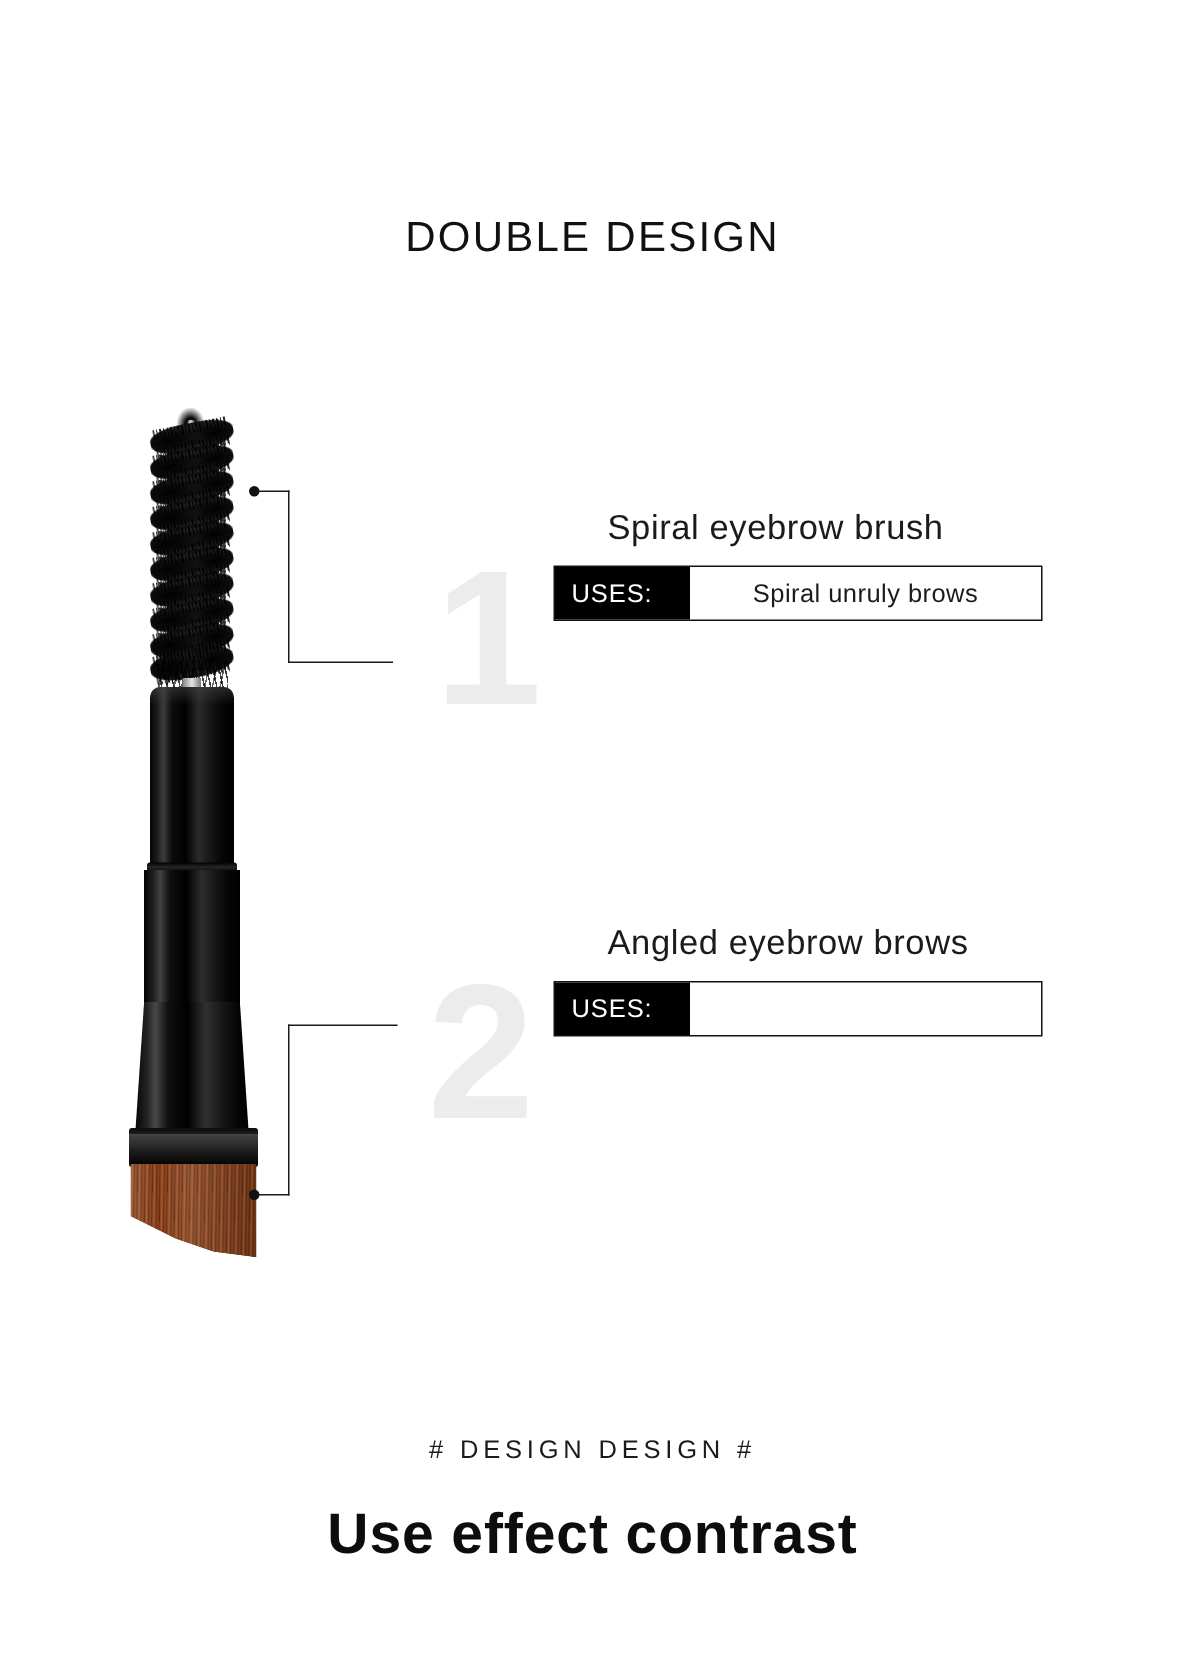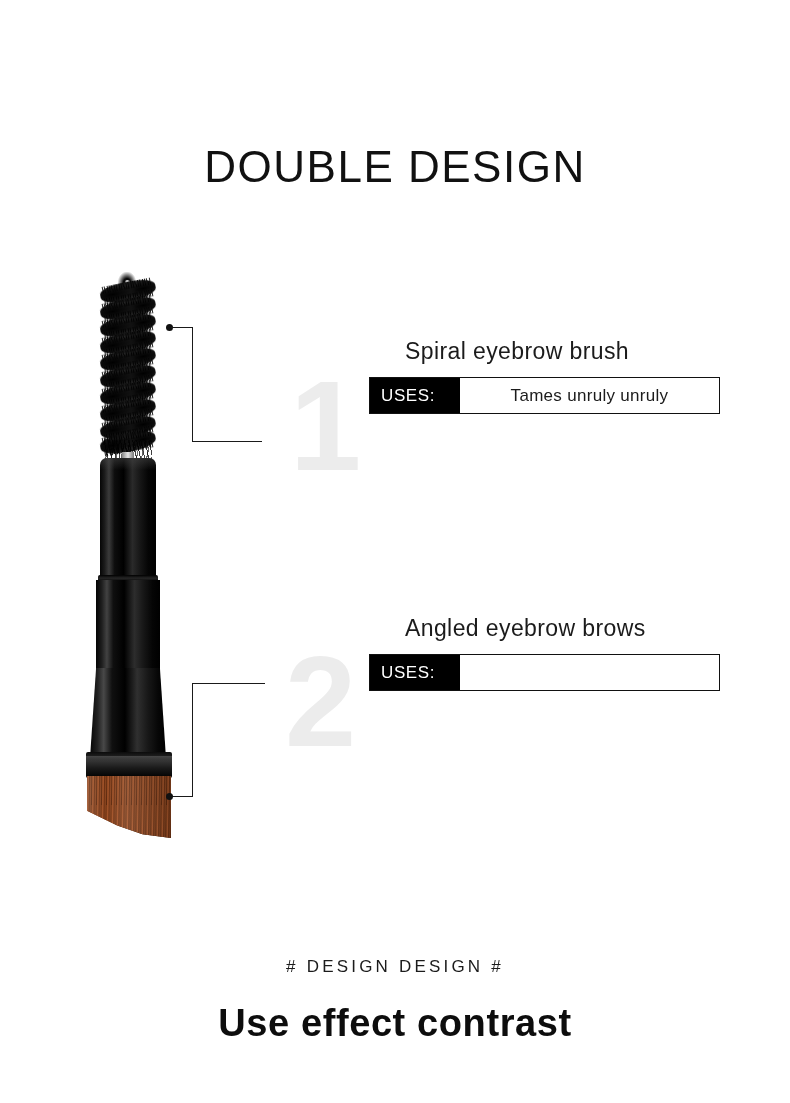--- a/index.html
+++ b/index.html
@@ -19,21 +19,21 @@
     overflow: hidden;
   }
 
   
   .main-title {
     position: absolute;
     left: 0;
     top: 142px;
     width: 790px;
     text-align: center;
-    font-size: 44px;
+    font-size: 28px;
     font-weight: 400;
     letter-spacing: 1.5px;
     color: #111111;
     font-family: "Liberation Sans", sans-serif;
   }
 
   
   .product {
     position: absolute;
     left: 60px;
@@ -230,21 +230,21 @@
     font-weight: 400;
     color: #1b1b1b;
     letter-spacing: .4px;
     white-space: nowrap;
     margin-left: 36px;
   }
   .uses-box {
     position: relative;
     margin-top: 12px;
     height: 37px;
-    width: 351px;
+    width: 326px;
     border: 1.3px solid #111111;
     box-sizing: border-box;
     display: flex;
     align-items: stretch;
     background: #ffffff;
     justify-content: space-between;
   }
   .uses-label {
     width: 90px;
     background: #000000;
@@ -357,21 +357,21 @@
     <div class="seg-h" style="left:5px; top:118px; width:22px;"></div>
     <div class="dot" style="left:0px; top:115px;"></div>
   </div>
 
   <div class="ghost-num" style="left:290px; top:362px;">1</div>
 
   <div class="callout" style="top:338px;">
     <div class="heading">Spiral eyebrow brush</div>
     <div class="uses-box">
       <div class="uses-label">USES:</div>
-      <div class="uses-value">Tames unruly unruly</div>
+      <div class="uses-value">Spiral unruly brows</div>
     </div>
   </div>
 
   <div class="ghost-num" style="left:285px; top:638px;">2</div>
 
   <div class="callout" style="top:615px;">
     <div class="heading">Angled eyebrow brows</div>
     <div class="uses-box">
       <div class="uses-label">USES:</div>
     </div>

